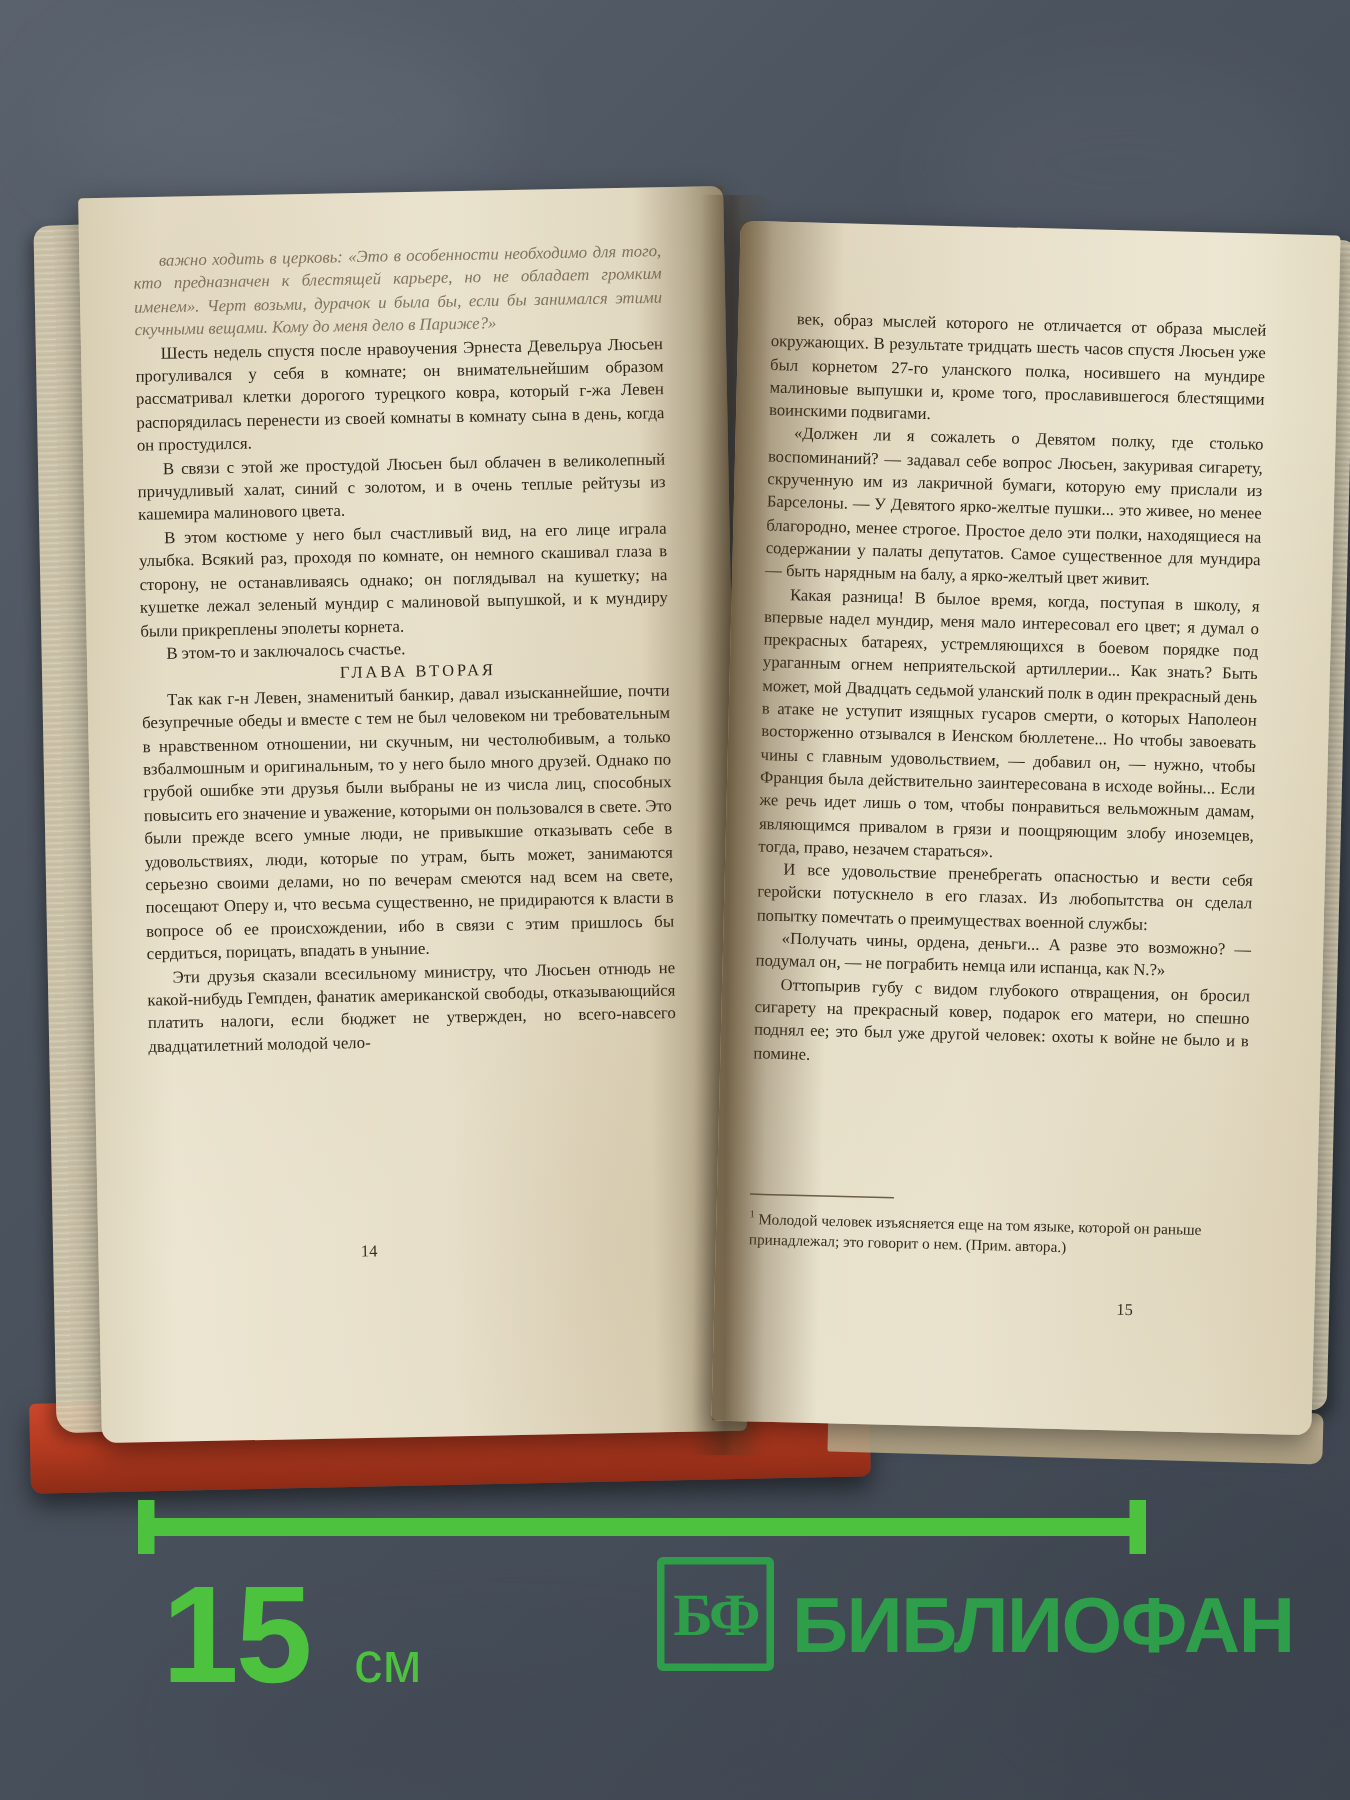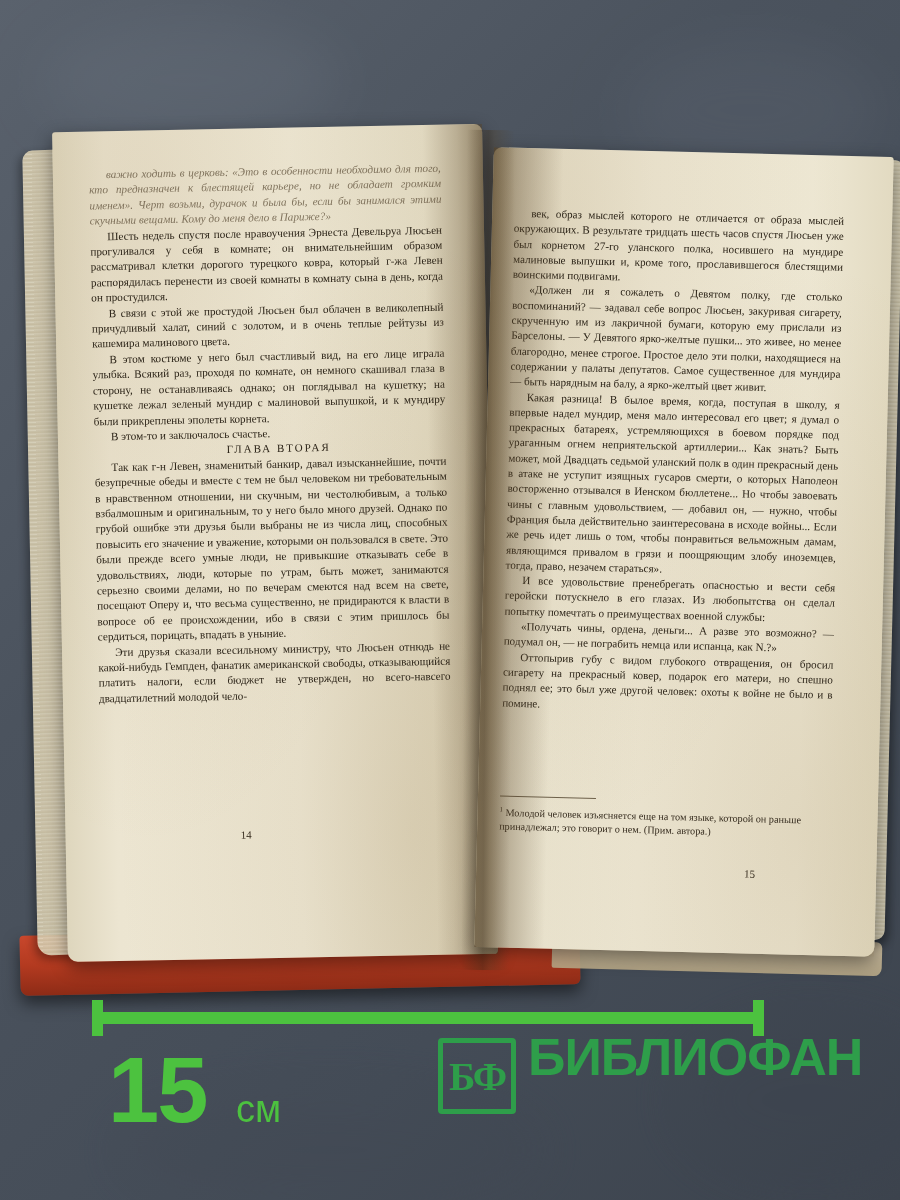--- a/index.html
+++ b/index.html
@@ -303,21 +303,21 @@
     top: 6px;
     width: 5px;
     height: 64px;
     background: #2e9e4a;
     transform: translateX(-50%);
     opacity: 0;
   }
   #logo-text {
     position: absolute;
     left: 528px;
-    top: 37px;
+    top: 64px;
     font-family: "Liberation Sans", sans-serif;
     font-weight: bold;
     font-size: 52px;
     color: #2e9e4a;
     letter-spacing: -1px;
   }
 </style>
 </head>
 <body>
 

